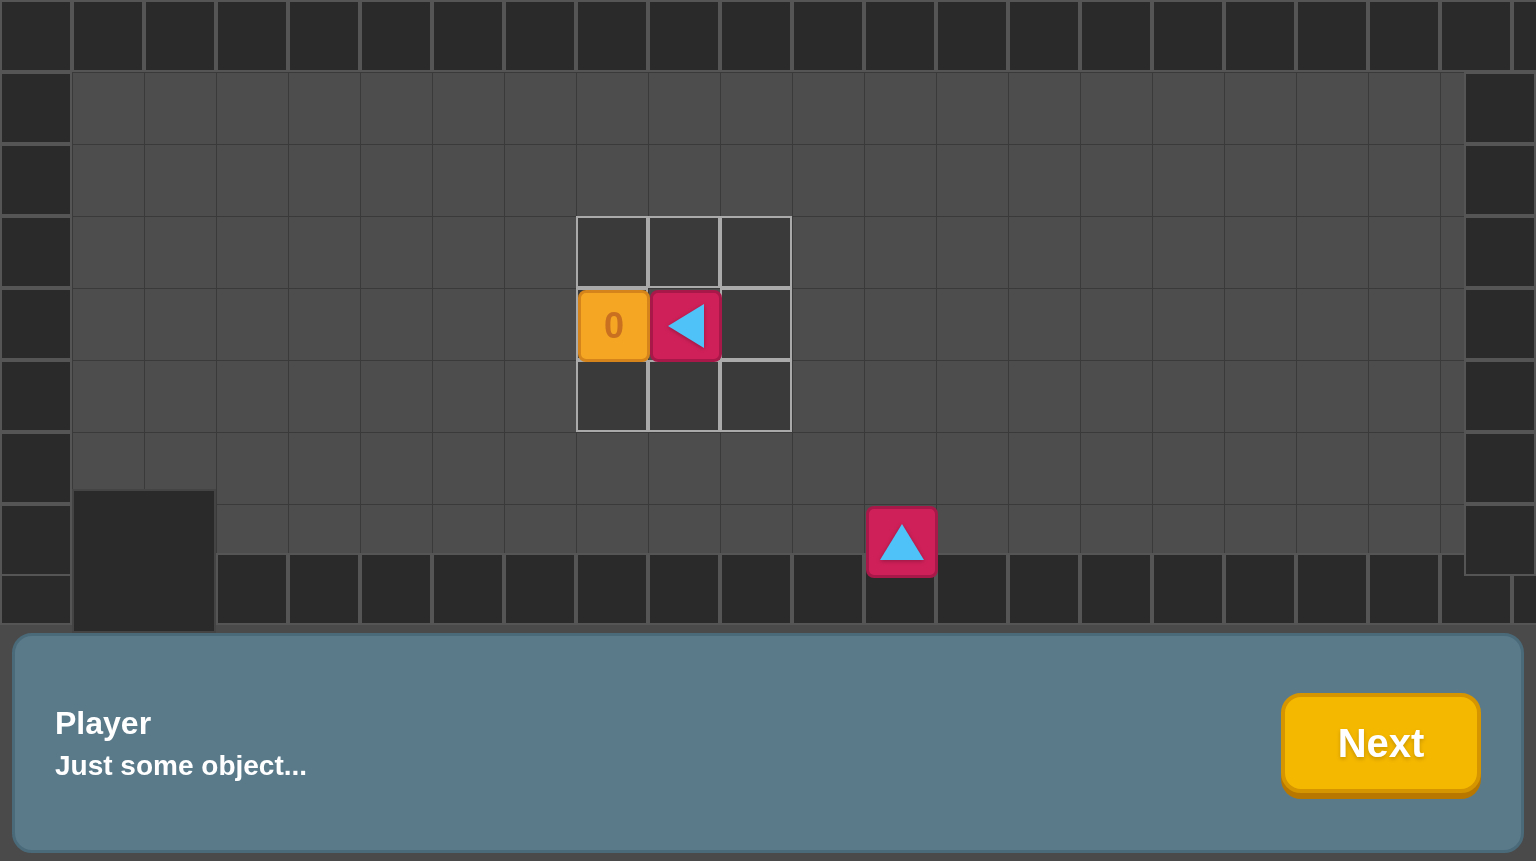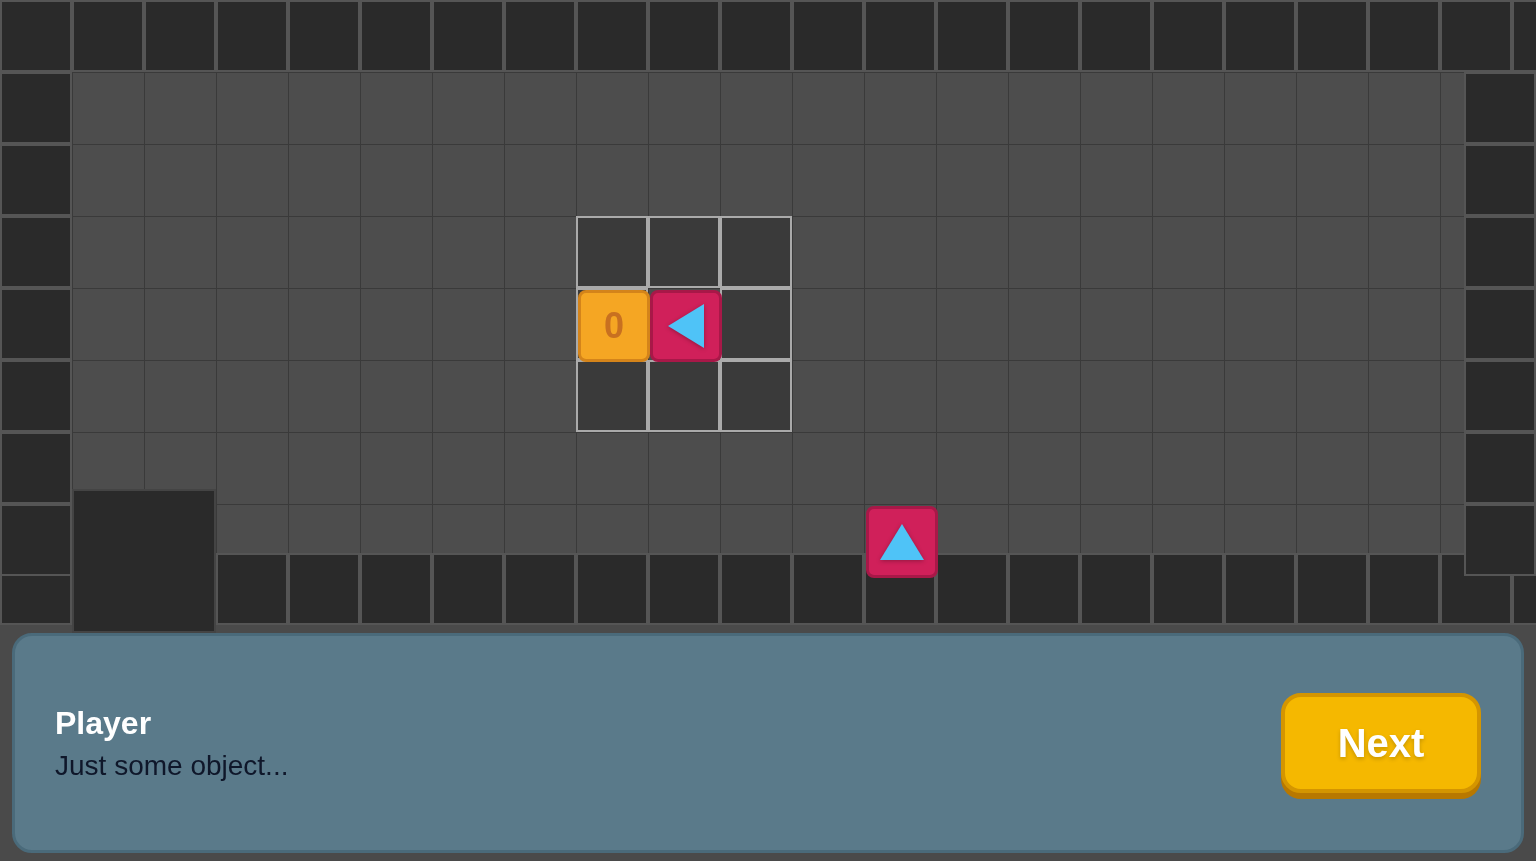--- a/index.html
+++ b/index.html
@@ -187,22 +187,22 @@
     .dialog-title {
       font-size: 32px;
       font-weight: bold;
       color: white;
       margin-bottom: 8px;
       font-family: 'Arial Rounded MT Bold', Arial, sans-serif;
     }
 
     .dialog-subtitle {
       font-size: 28px;
-      font-weight: normal;
-      color: #0f172a;
+      font-weight: bold;
+      color: #ffffff;
       font-family: 'Arial Rounded MT Bold', Arial, sans-serif;
     }
 
     
     .next-button {
       width: 200px;
       height: 100px;
       background: #f5b800;
       border-radius: 20px;
       border: 4px solid #d49500;

